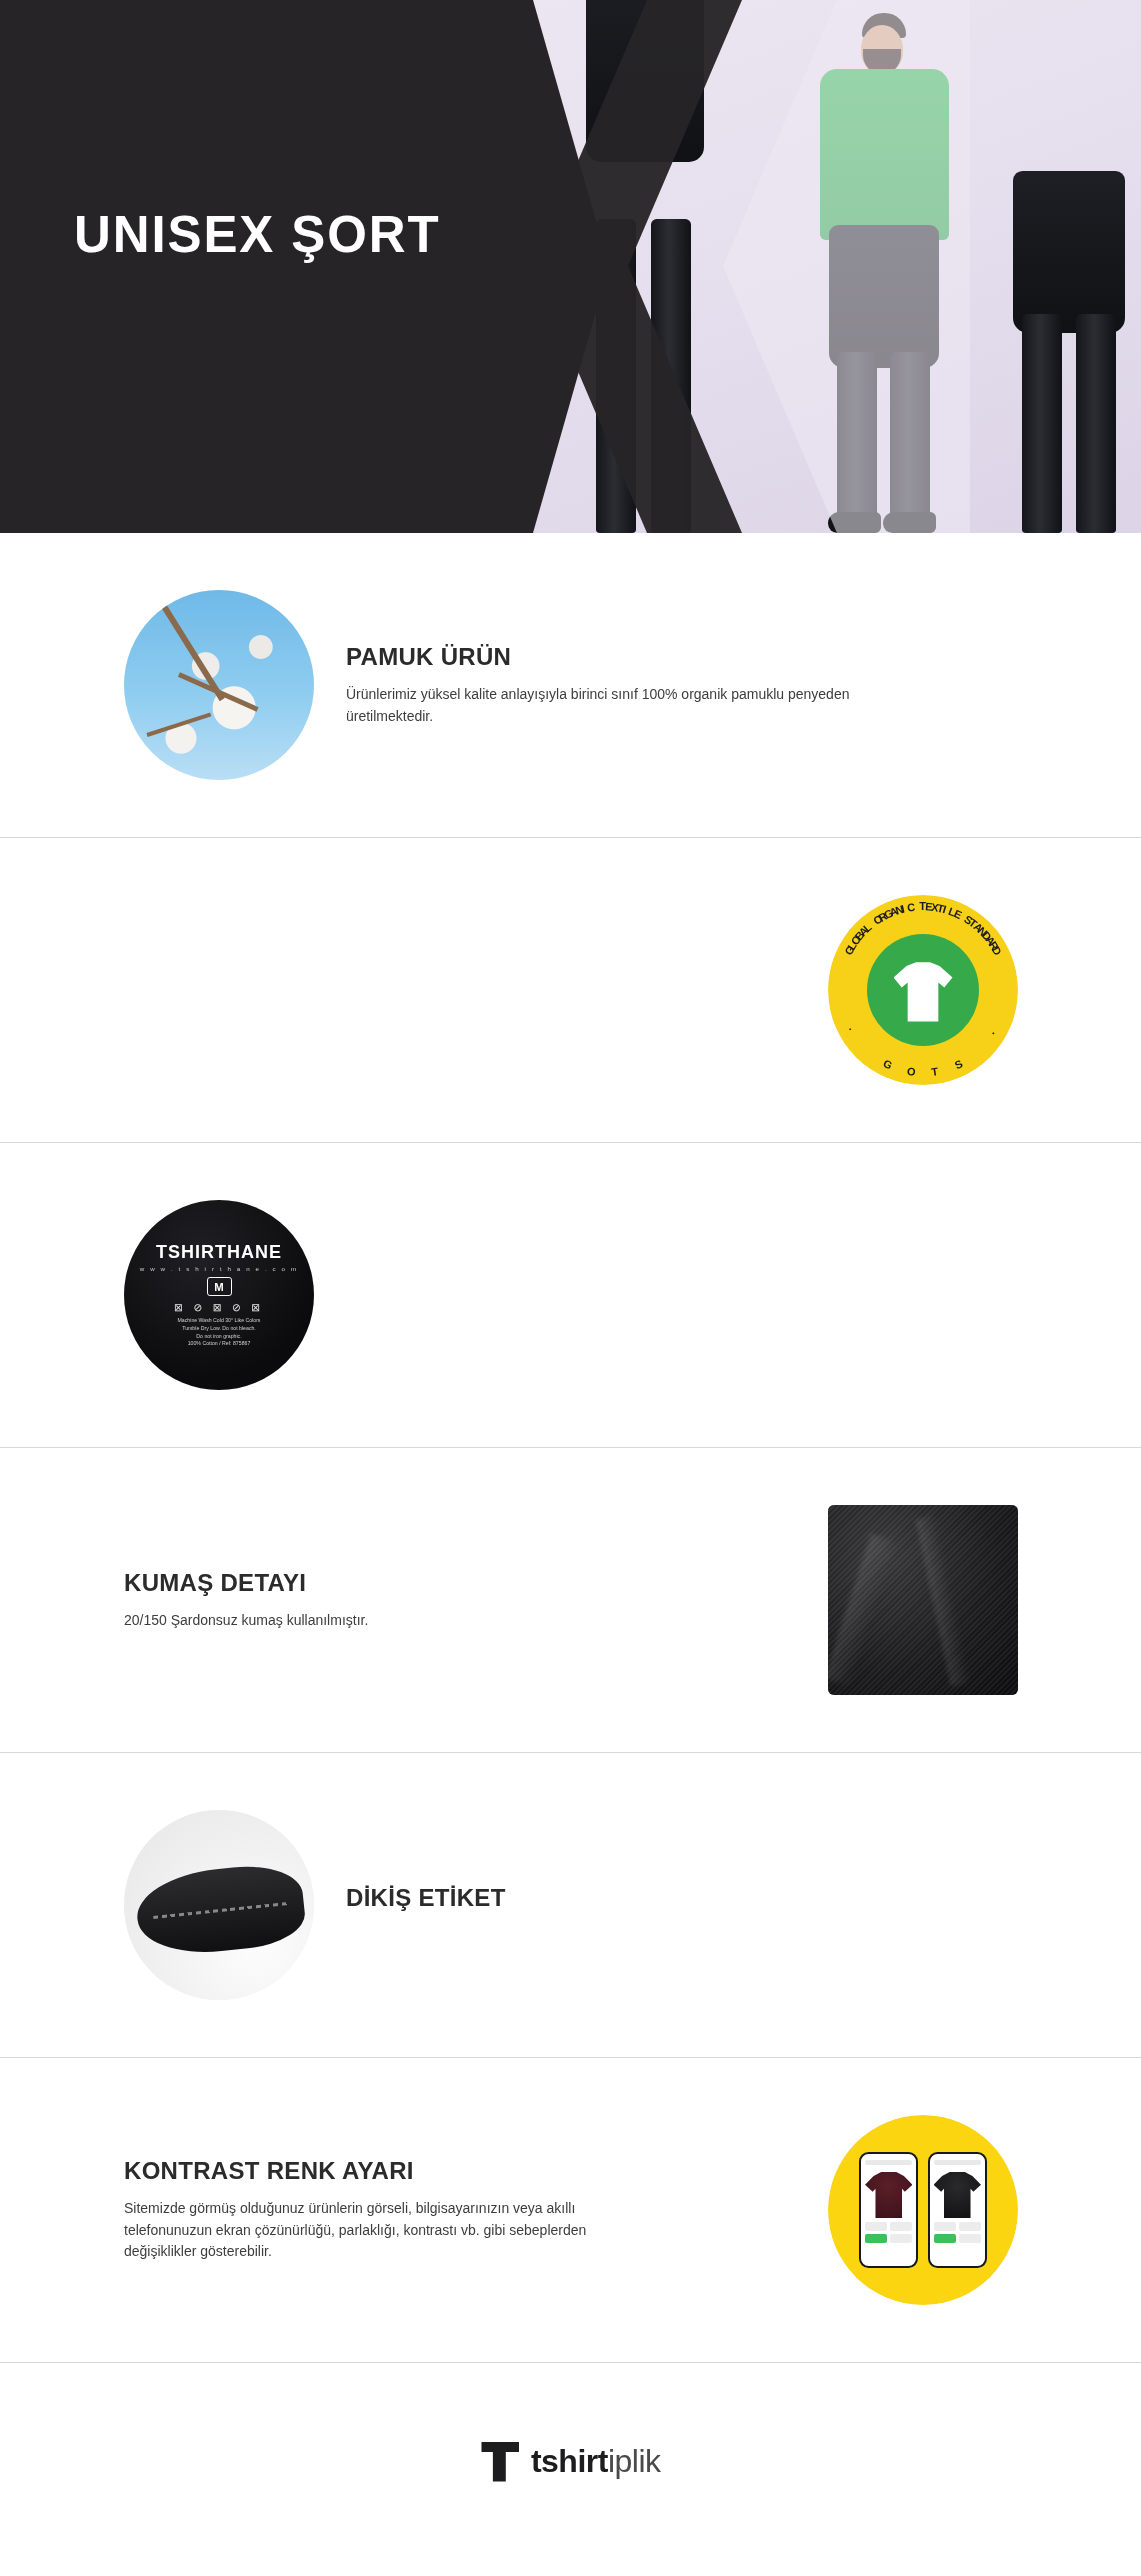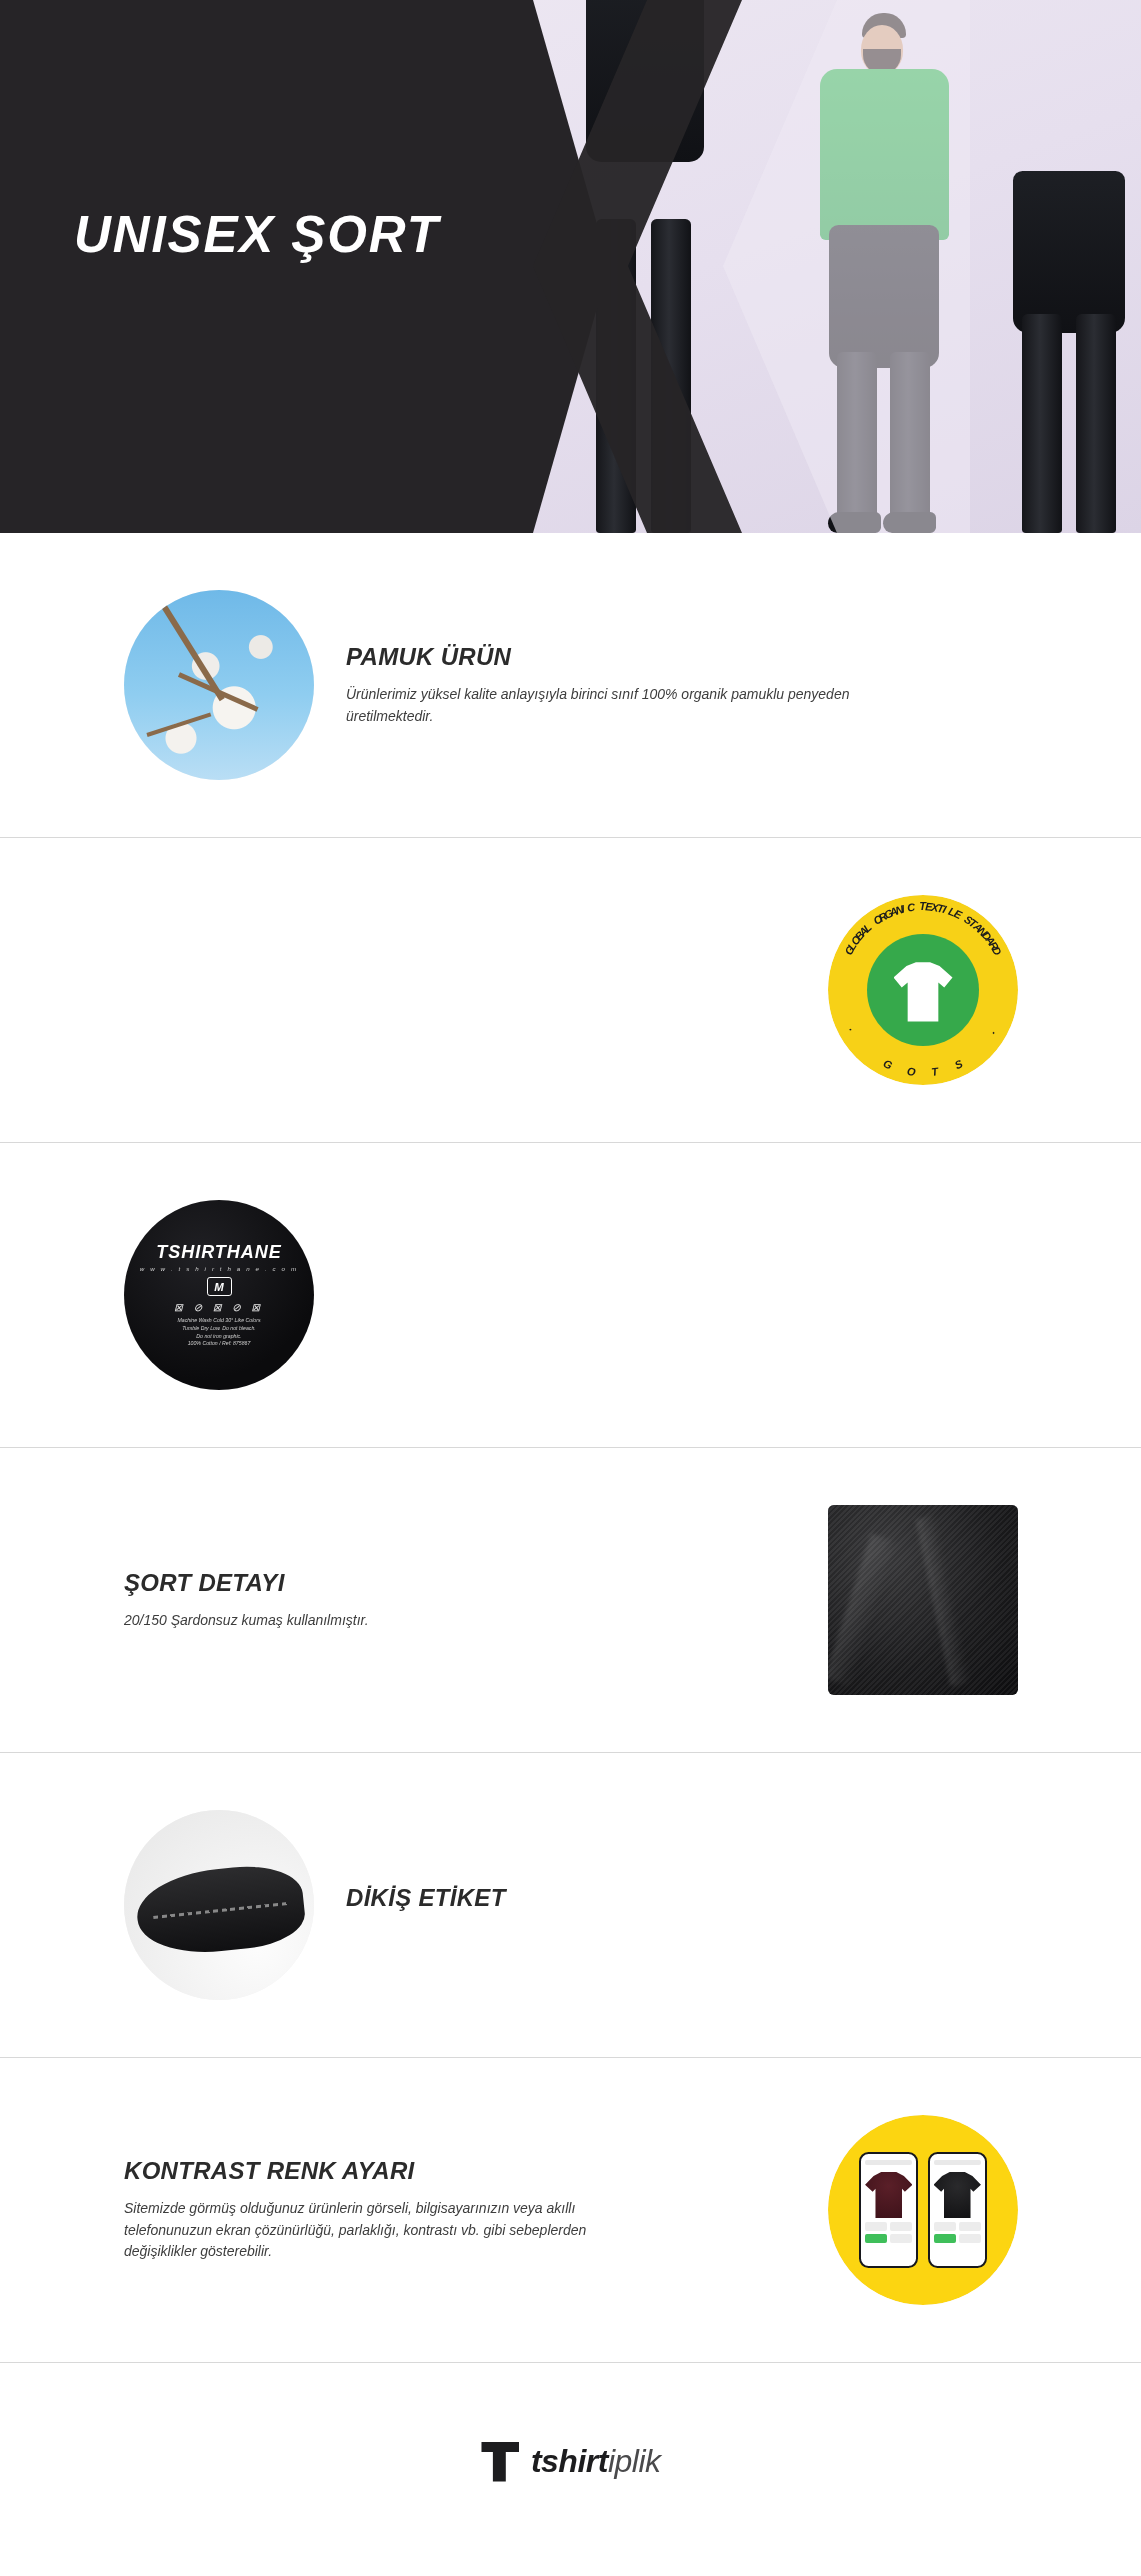--- a/index.html
+++ b/index.html
@@ -7,21 +7,20 @@
     width: 1142px;
     background: #ffffff;
     font-family: "Liberation Sans", sans-serif;
   }
   .page {
     position: relative;
     width: 1142px;
     height: 2576px;
     overflow: hidden;
     background: #ffffff;
-    font-style: italic;
   }
 
   
   .hero {
     position: relative;
     width: 1142px;
     height: 533px;
     overflow: hidden;
     background: #e9e4ef;
   }
@@ -445,21 +444,21 @@
     </article>
 
     <article class="feature">
       <div class="feature-inner reverse">
         <div class="media" style="border-radius:5.7px;">
           <div class="fabric"></div>
           <div class="fold" style="left:19px; top:28.5px; width:28.5px; height:152px; transform:rotate(18deg);"></div>
           <div class="fold" style="left:105px; top:9.5px; width:21px; height:171px; transform:rotate(-12deg);"></div>
         </div>
         <div class="text-col">
-          <h2>ŞORT DETAYI</h2>
+          <h2>KUMAŞ DETAYI</h2>
           <p>20/150 Şardonsuz kumaş kullanılmıştır.</p>
         </div>
       </div>
     </article>
 
     <article class="feature">
       <div class="feature-inner">
         <div class="media">
           <div class="stitch"></div>
           <div class="stitch-cloth"></div>

